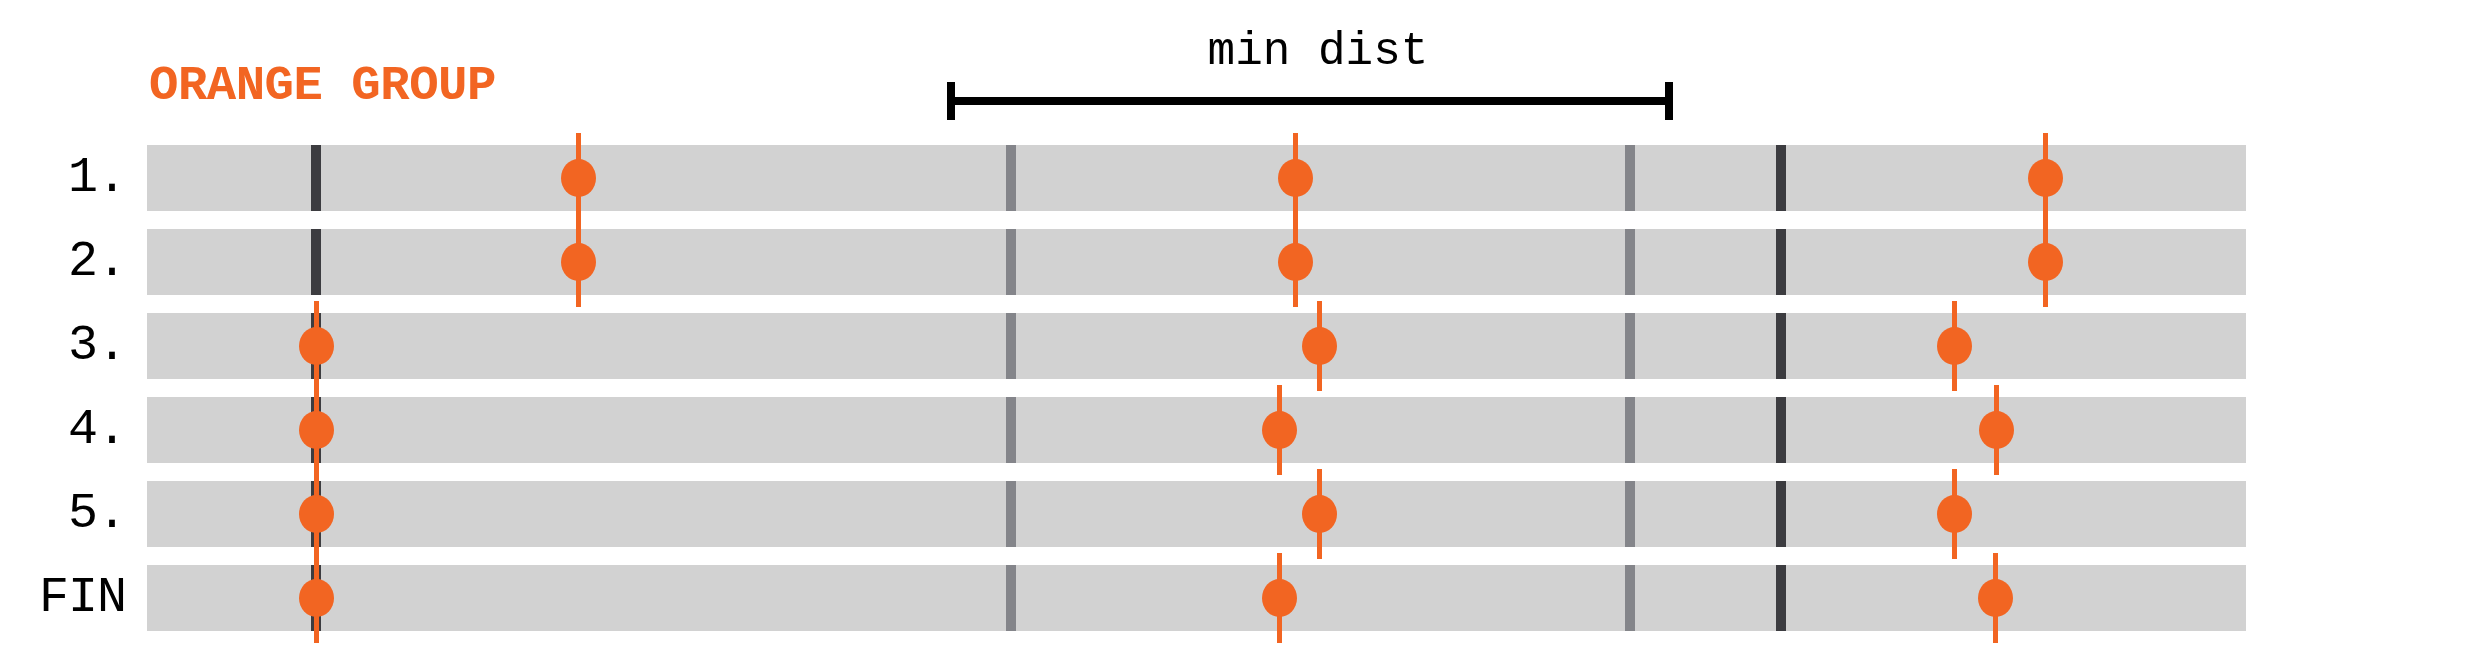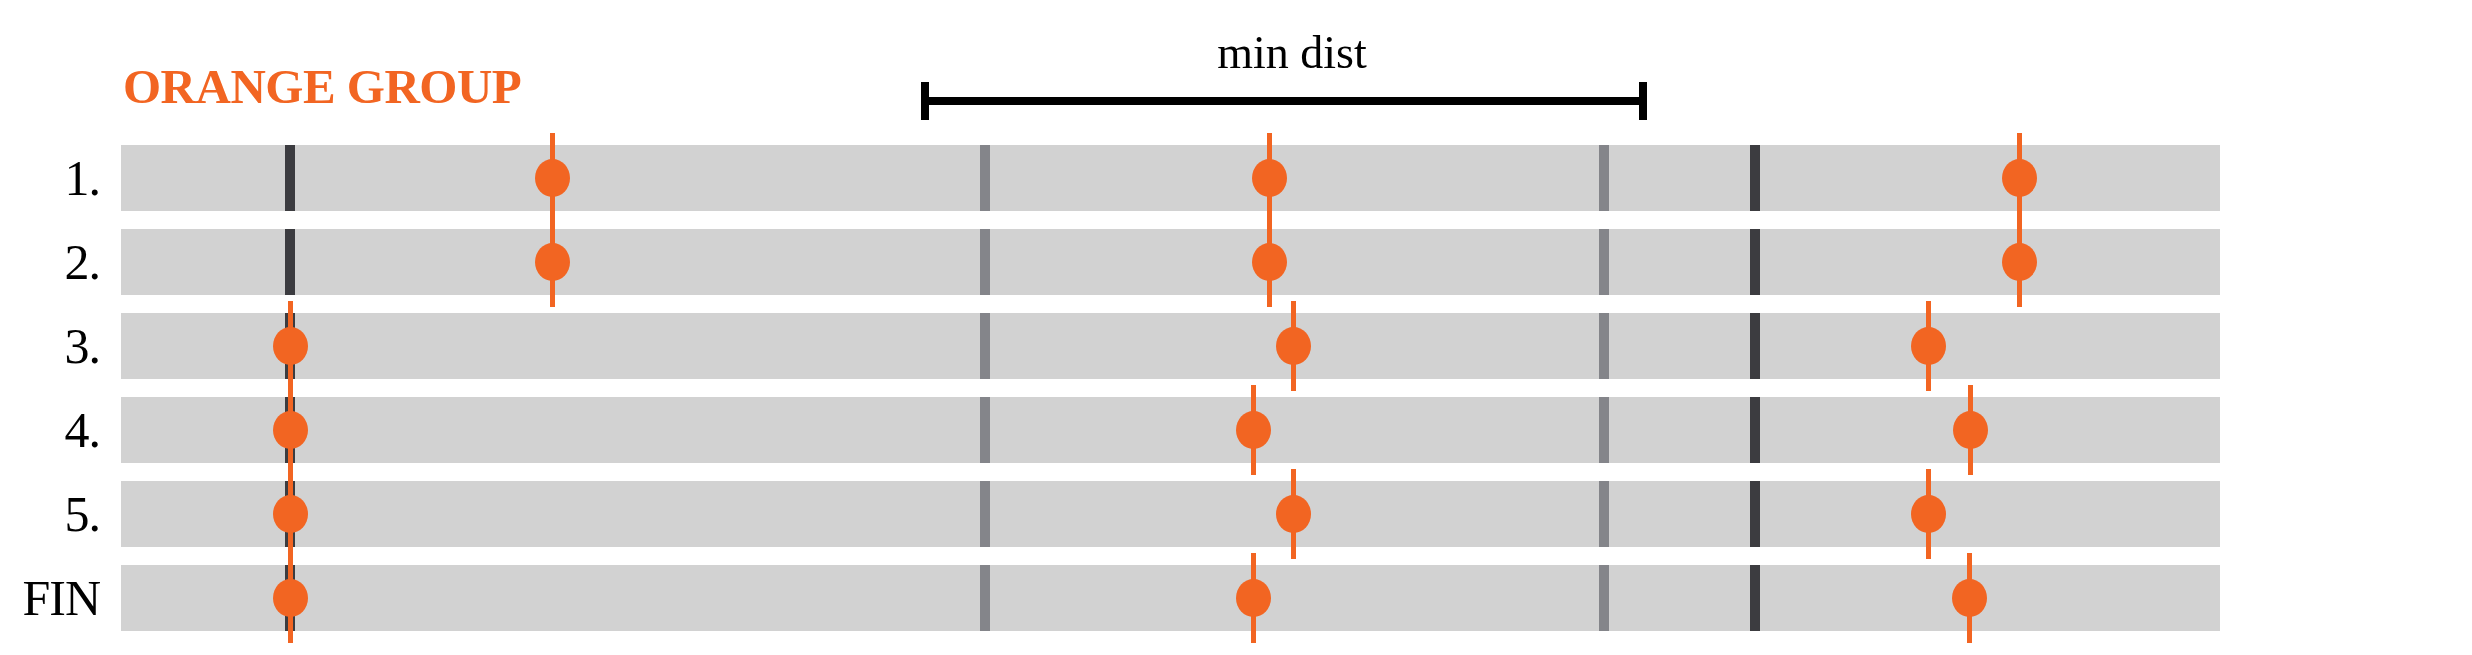--- a/index.html
+++ b/index.html
@@ -1,21 +1,22 @@
 <!DOCTYPE html>
 <html><head>
 <meta charset="utf-8">
 <style>
   html,body{margin:0;padding:0;background:#ffffff;}
   #canvas{
     position:relative;
     width:2220px;height:655px;
     background:#ffffff;
-    font-family:Liberation Serif, serif;
+    font-family:Liberation Mono, monospace;
     overflow:hidden;
+    margin-left:26px;
   }
   .title{
     position:absolute;left:123px;top:58px;
     font-size:49px;font-weight:bold;letter-spacing:-0.5px;
     white-space:nowrap;
   }
   .bracket-label{
     position:absolute;width:500px;text-align:center;
     font-size:46px;color:#000;white-space:nowrap;
   }

